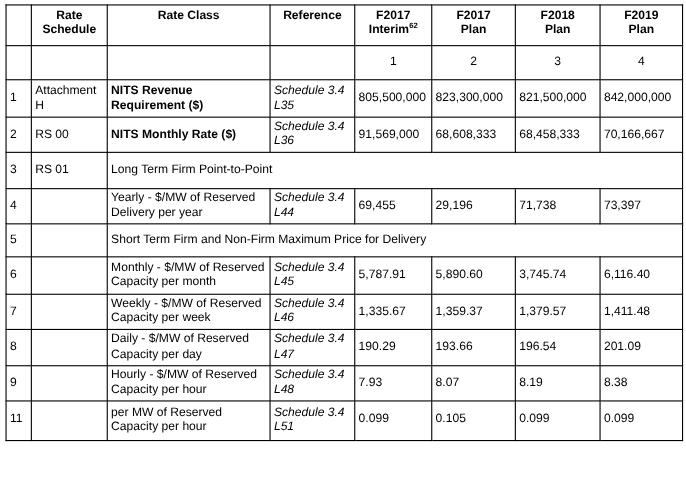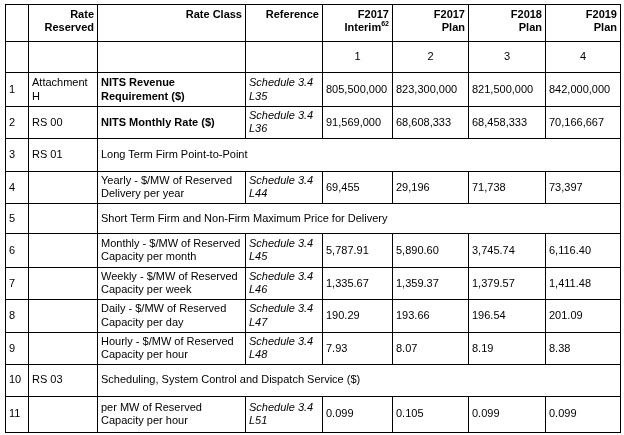--- a/index.html
+++ b/index.html
@@ -30,21 +30,21 @@
     font-size: 11px;
     line-height: 1.22;
     padding: 2px 3px;
     vertical-align: middle;
     overflow: hidden;
     font-weight: normal;
     text-align: left;
   }
   tr.hdr th {
     font-weight: bold;
-    text-align: right;
+    text-align: center;
     vertical-align: top;
     padding-top: 3px;
   }
   tr.subhdr td {
     text-align: center;
     vertical-align: middle;
   }
   td.numcol { text-align: center; }
   td.schedcol { padding-left: 5px; }
   td.classcol { padding-left: 4px; }
@@ -74,21 +74,21 @@
         <col style="width:77px">
       <col style="width:70px">
         <col style="width:76px">
         <col style="width:77px">
         <col style="width:75px">
     </colgroup>
 
     <tbody>
         <tr class="hdr" style="height:37px">
       <th></th>
-      <th><span>Rate</span><br><span>Reserved</span></th>
+      <th><span>Rate</span><br><span>Schedule</span></th>
       <th><span>Rate Class</span></th>
       <th><span>Reference</span></th>
       <th><span>F2017</span><br><span>Interim</span><sup class="fnote">62</sup></th>
       <th><span>F2017</span><br><span>Plan</span></th>
       <th><span>F2018</span><br><span>Plan</span></th>
       <th><span>F2019</span><br><span>Plan</span></th>
     </tr>
 
     <tr class="subhdr" style="height:31px">
       <td></td>
@@ -183,25 +183,20 @@
       <td class="numcol">9</td>
       <td class="schedcol"></td>
       <td class="classcol">Hourly - $/MW of Reserved Capacity per hour</td>
       <td class="refcol">Schedule 3.4 L48</td>
       <td class="val">7.93</td>
       <td class="val">8.07</td>
       <td class="val">8.19</td>
       <td class="val">8.38</td>
     </tr>
 
-    <tr style="height:32px">
-      <td class="numcol">10</td>
-      <td class="schedcol">RS 03</td>
-      <td class="spancell" colspan="6">Scheduling, System Control and Dispatch Service ($)</td>
-    </tr>
 
     <tr style="height:36px">
       <td class="numcol">11</td>
       <td class="schedcol"></td>
       <td class="classcol">per MW of Reserved Capacity per hour</td>
       <td class="refcol">Schedule 3.4 L51</td>
       <td class="val">0.099</td>
       <td class="val">0.105</td>
       <td class="val">0.099</td>
       <td class="val">0.099</td>

